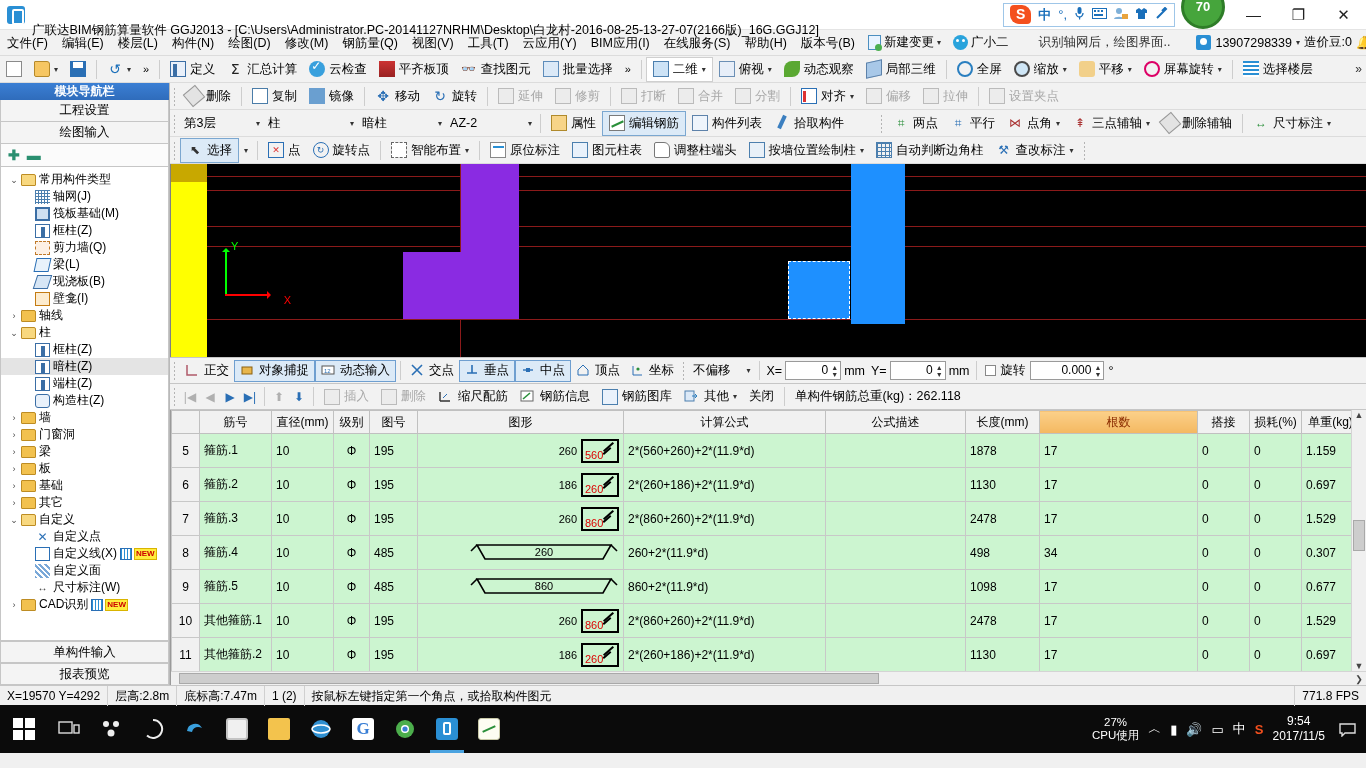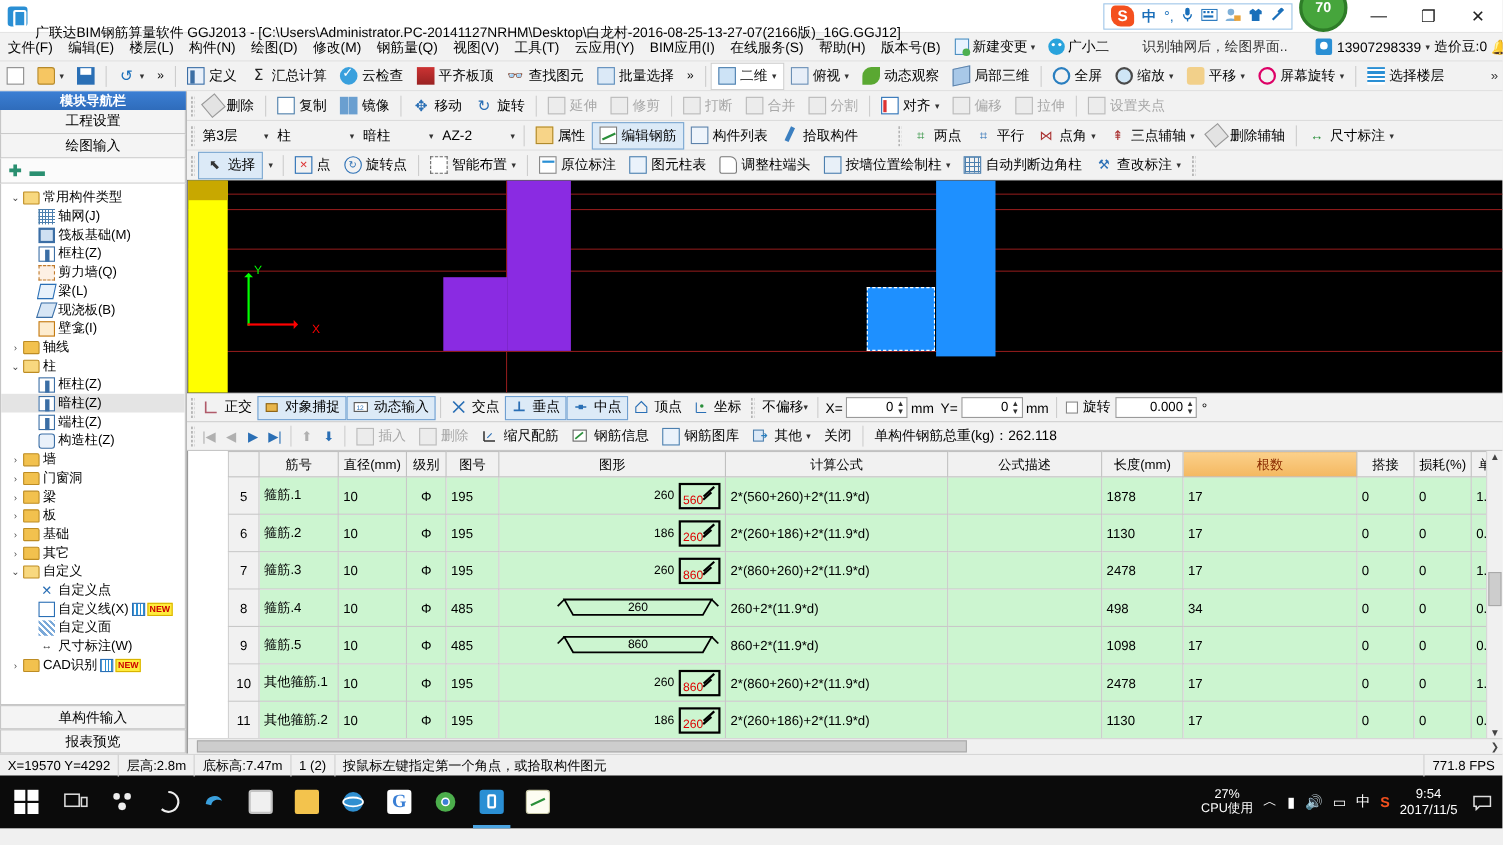--- a/index.html
+++ b/index.html
@@ -224,21 +224,21 @@
   }
   .snap{ display:flex;align-items:center;gap:3px;padding:0 5px;height:22px;white-space:nowrap;}
   .snap.on{ background:#dceaf7;border:1px solid #6f9fd0; }
   .numbox{
     width:56px;height:19px;border:1px solid #9a9a9a;background:#fff;
     text-align:right;padding-right:12px;font-size:12px;line-height:17px;position:relative;
   }
   .spin{position:absolute;right:0;top:0;width:11px;height:17px;
     display:flex;flex-direction:column;align-items:center;justify-content:center;
     font-size:7px;color:#333;line-height:7px;}
-  .selbox{ display:flex;align-items:center;gap:0;padding:0 4px; }
+  .selbox{ display:flex;align-items:center;gap:16px;padding:0 4px; }
 
   
   .rebarbar{
     height:26px;background:#f2f2f2;border-bottom:1px solid #c6c6c6;
     display:flex;align-items:center;font-size:12.5px;
   }
   .navb{ width:20px;text-align:center;color:#2a6fb5;font-size:12px; }
   .navb.dis{ color:#b0b0b0; }
   .totalw{ margin-left:6px; font-size:12.5px; }
 
@@ -279,21 +279,21 @@
     height:14px;background:#f0f0f0;border-top:1px solid #d4d4d4;
     display:flex;align-items:center;
   }
   .hthumb{ height:11px;background:#cdcdcd;border:1px solid #a9a9a9;margin-left:8px;width:700px; }
   .harrow{ margin-left:auto;width:14px;text-align:center;font-size:9px;color:#444; }
   .vscroll{
     width:15px;background:#f0f0f0;border-left:1px solid #d4d4d4;
     display:flex;flex-direction:column;align-items:center;font-size:9px;color:#444;
   }
   .vthumb{ width:12px;height:120px;background:#cdcdcd;border:1px solid #a9a9a9;margin-top:100px; }
-  .tablearea{ display:flex; flex:1; min-height:0;margin-left:36px; }
+  .tablearea{ display:flex; flex:1; min-height:0; }
 
   
   .statusbar{
     height:20px;background:#f0f0f0;border-top:1px solid #c6c6c6;
     display:flex;align-items:center;font-size:12px;
   }
   .st{ padding:0 7px; border-right:1px solid #d0d0d0; height:20px;line-height:20px;white-space:nowrap; }
   .st.last{ border-right:none; }
   .st.grow{ flex:1; }
 

